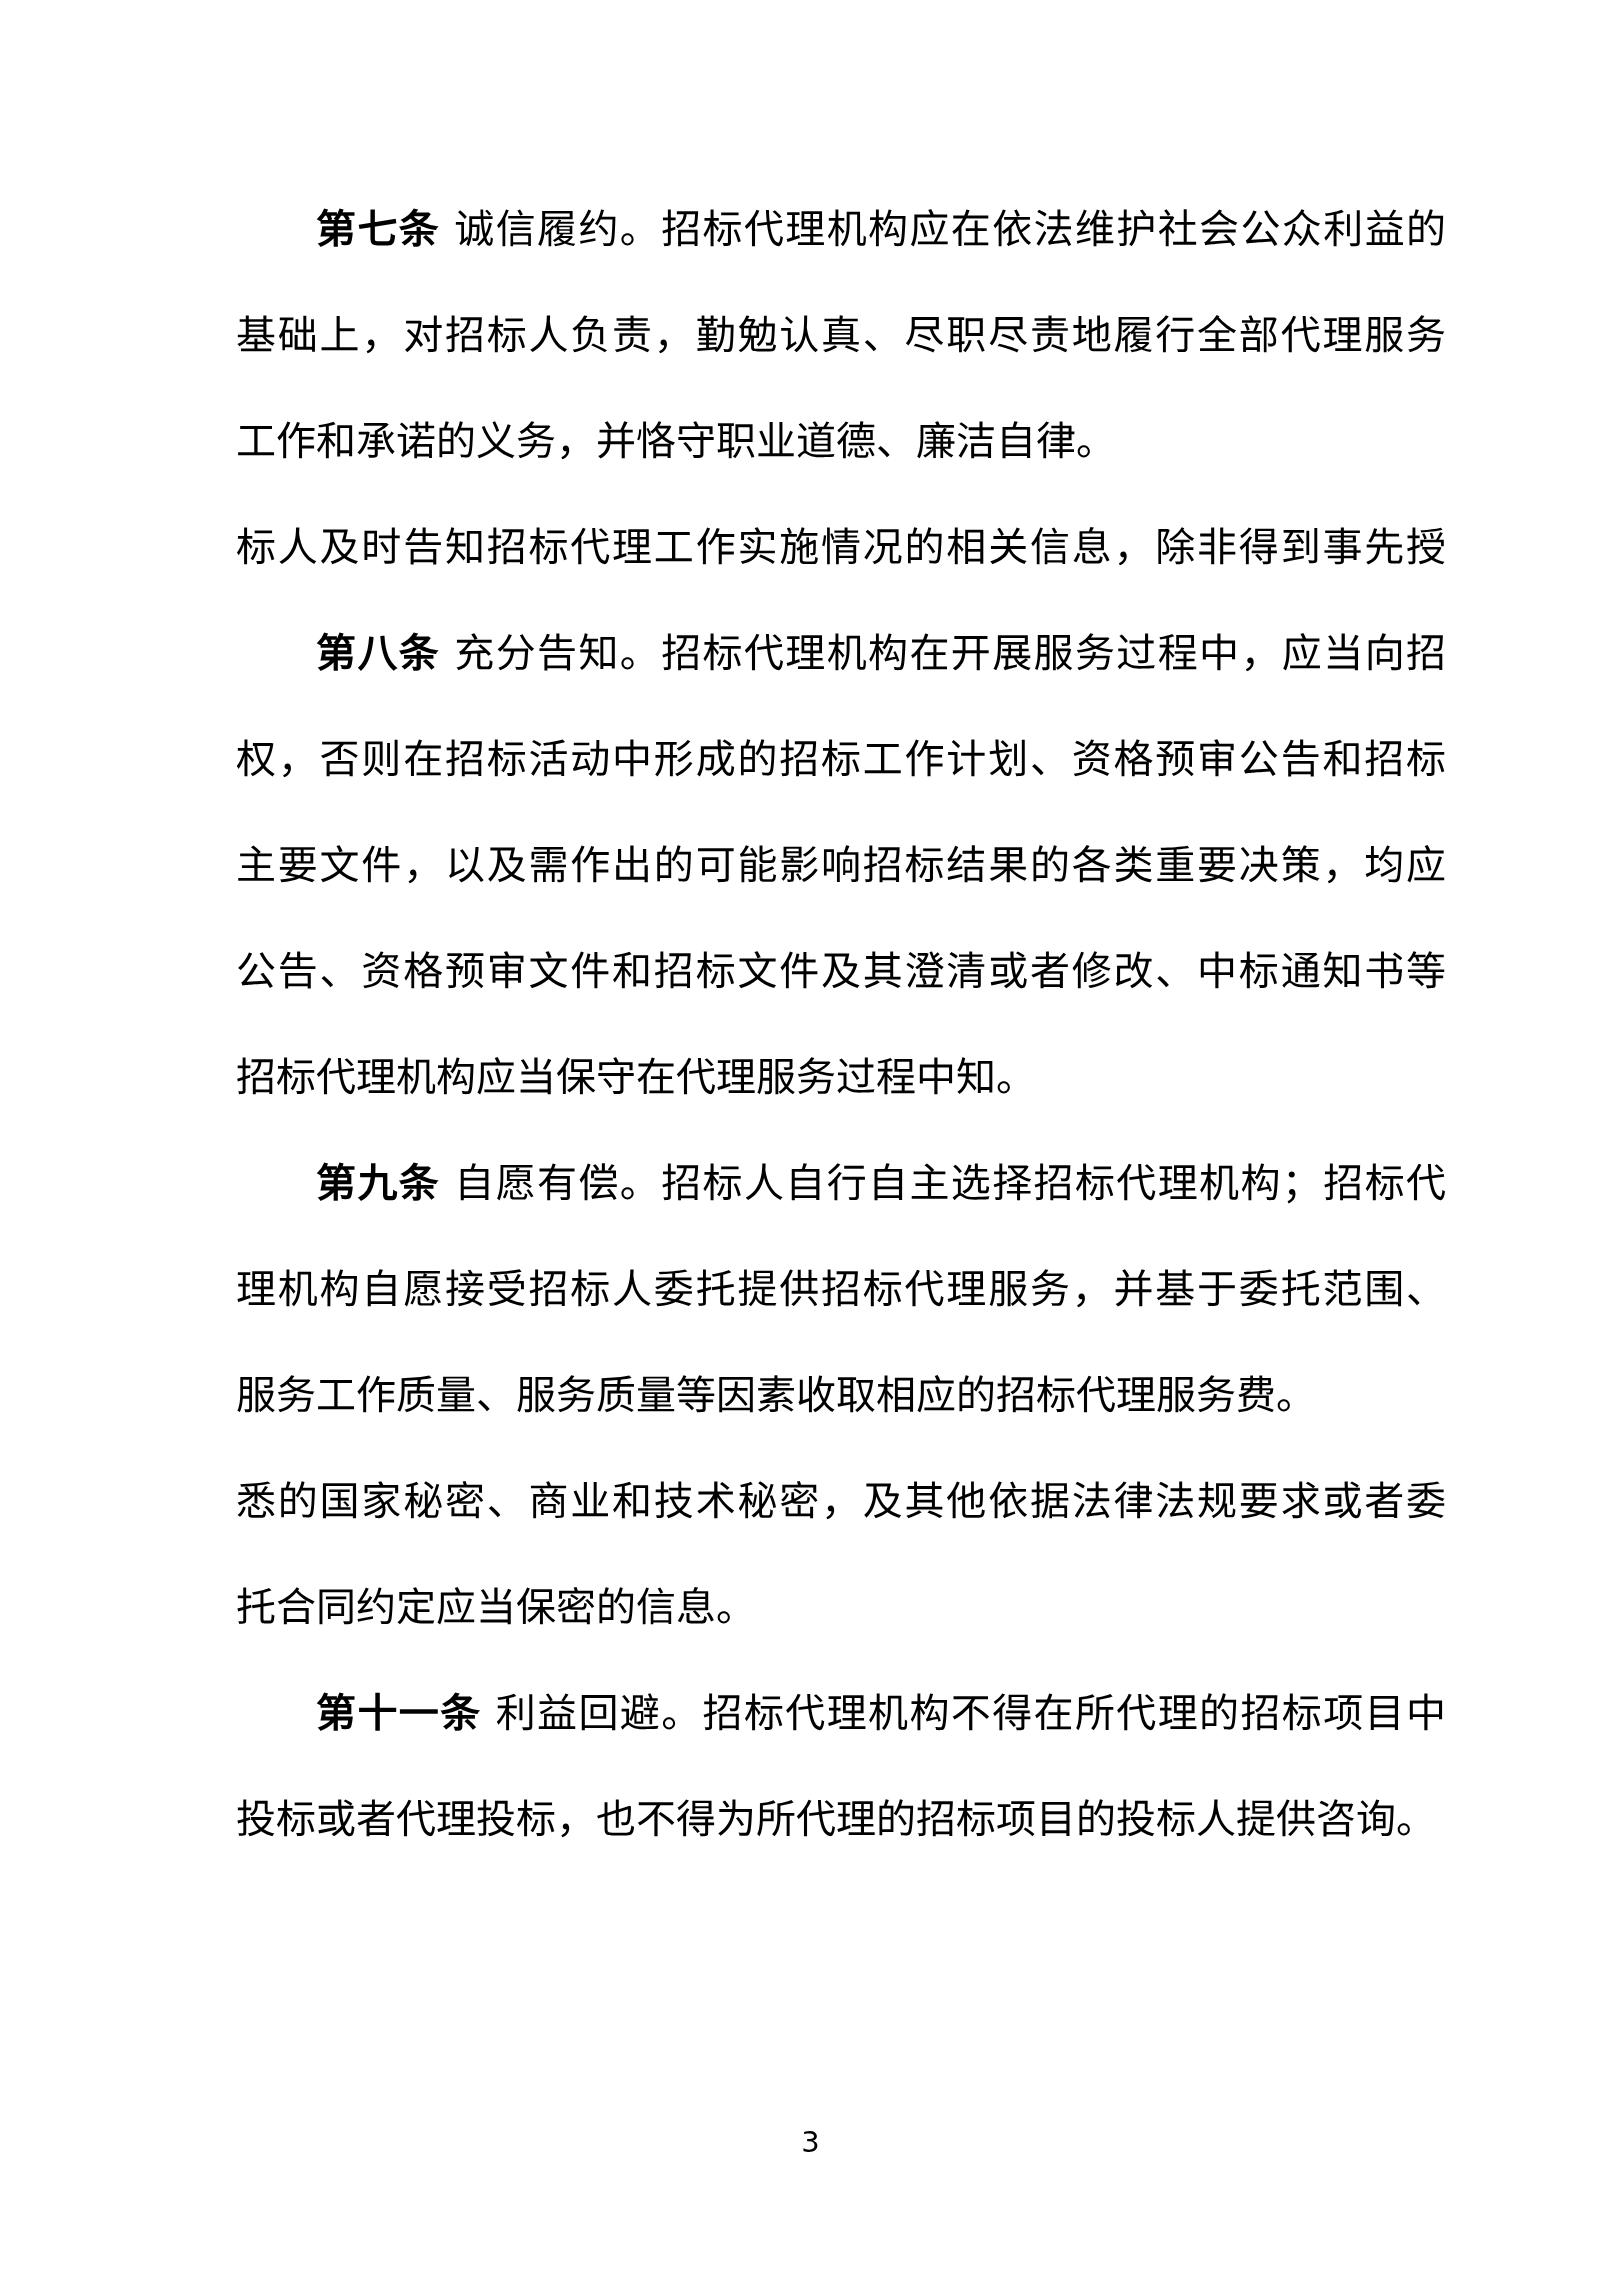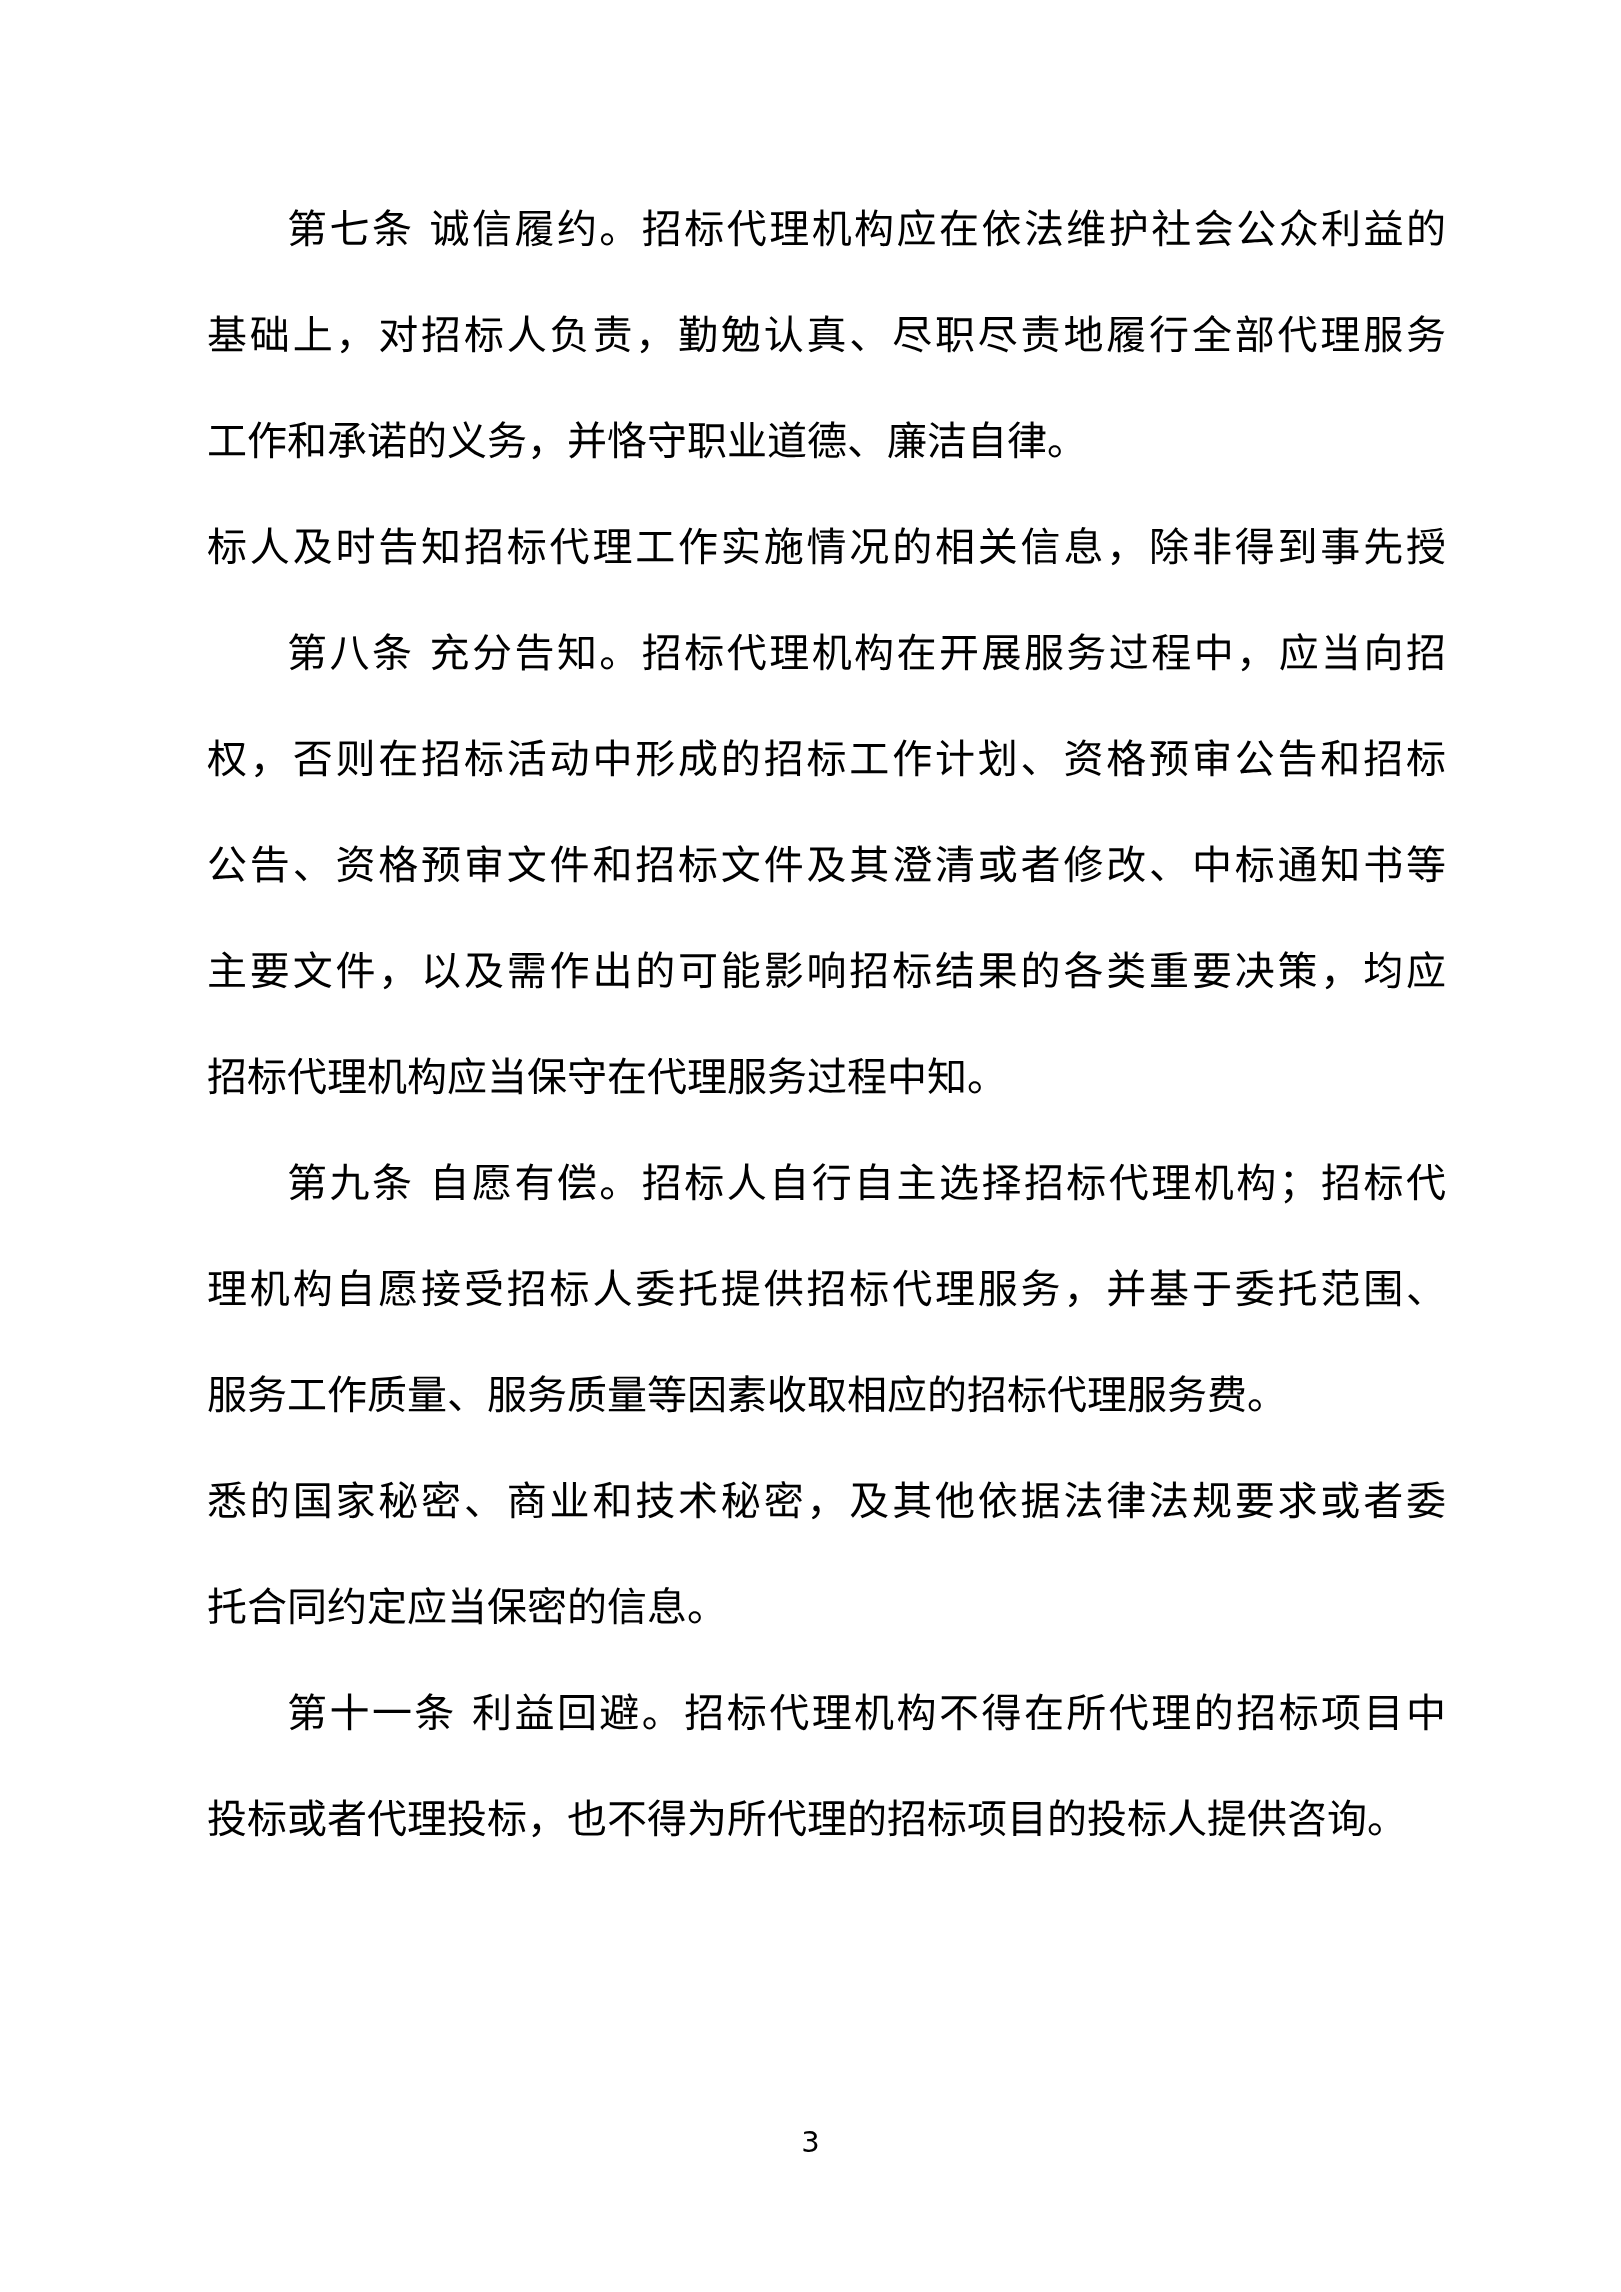--- a/index.html
+++ b/index.html
@@ -27,21 +27,22 @@
   }
   
   .line.fill {
     text-align-last: justify;
   }
   
   .line.indent {
     text-indent: 2em;
   }
   .line b {
-    font-weight: normal;
+    font-weight: bold;
+    margin-left: 29px;
   }
   .footer {
     position: absolute;
     left: 0;
     top: 2123px;
     width: 1621px;
     text-align: center;
     font-size: 29px;
     line-height: 39px;
     color: #000000;
@@ -59,23 +60,23 @@
     <div class="line fill"><b></b><span>基础上，对招标人负责，勤勉认真、尽职尽责地履行全部代理服务</span></div>
 
     <div class="line"><b></b><span>工作和承诺的义务，并恪守职业道德、廉洁自律。</span></div>
 
     <div class="line fill"><b></b><span>标人及时告知招标代理工作实施情况的相关信息，除非得到事先授</span></div>
 
     <div class="line indent fill"><b>第八条</b><span> 充分告知。招标代理机构在开展服务过程中，应当向招</span></div>
 
     <div class="line fill"><b></b><span>权，否则在招标活动中形成的招标工作计划、资格预审公告和招标</span></div>
 
+    <div class="line fill"><b></b><span>主要文件，以及需作出的可能影响招标结果的各类重要决策，均应</span></div>
+
     <div class="line fill"><b></b><span>公告、资格预审文件和招标文件及其澄清或者修改、中标通知书等</span></div>
-
-    <div class="line fill"><b></b><span>主要文件，以及需作出的可能影响招标结果的各类重要决策，均应</span></div>
 
     <div class="line"><b></b><span>招标代理机构应当保守在代理服务过程中知。</span></div>
 
     <div class="line indent fill"><b>第九条</b><span> 自愿有偿。招标人自行自主选择招标代理机构；招标代</span></div>
 
     <div class="line fill"><b></b><span>理机构自愿接受招标人委托提供招标代理服务，并基于委托范围、</span></div>
 
     <div class="line"><b></b><span>服务工作质量、服务质量等因素收取相应的招标代理服务费。</span></div>
 
 

